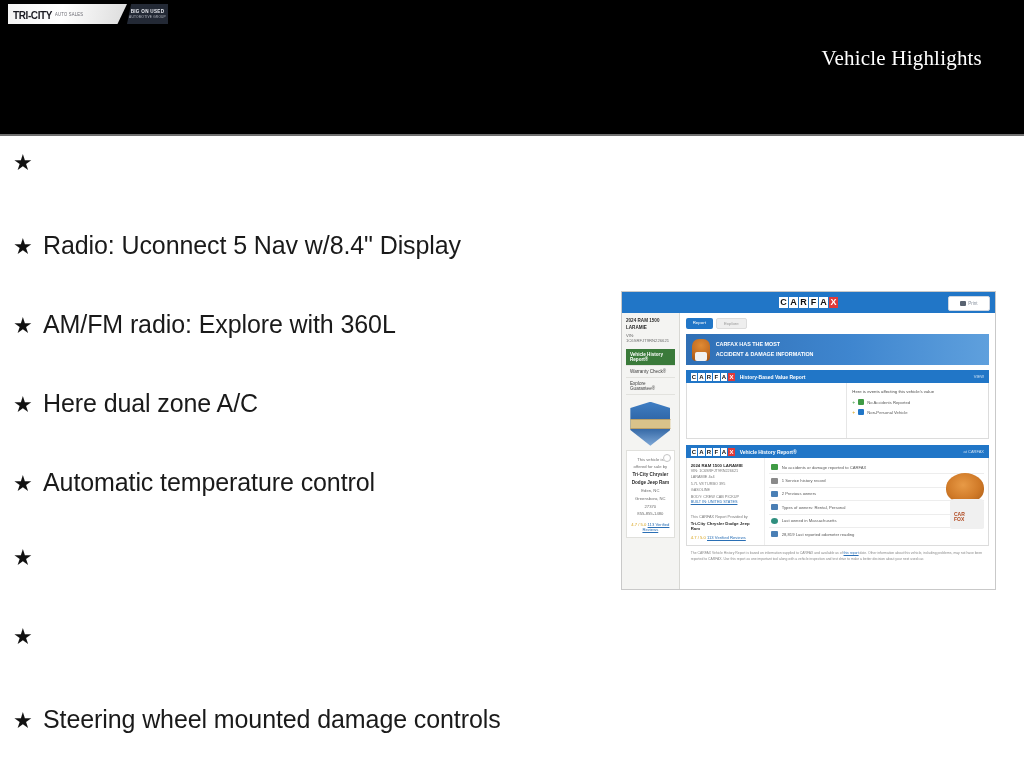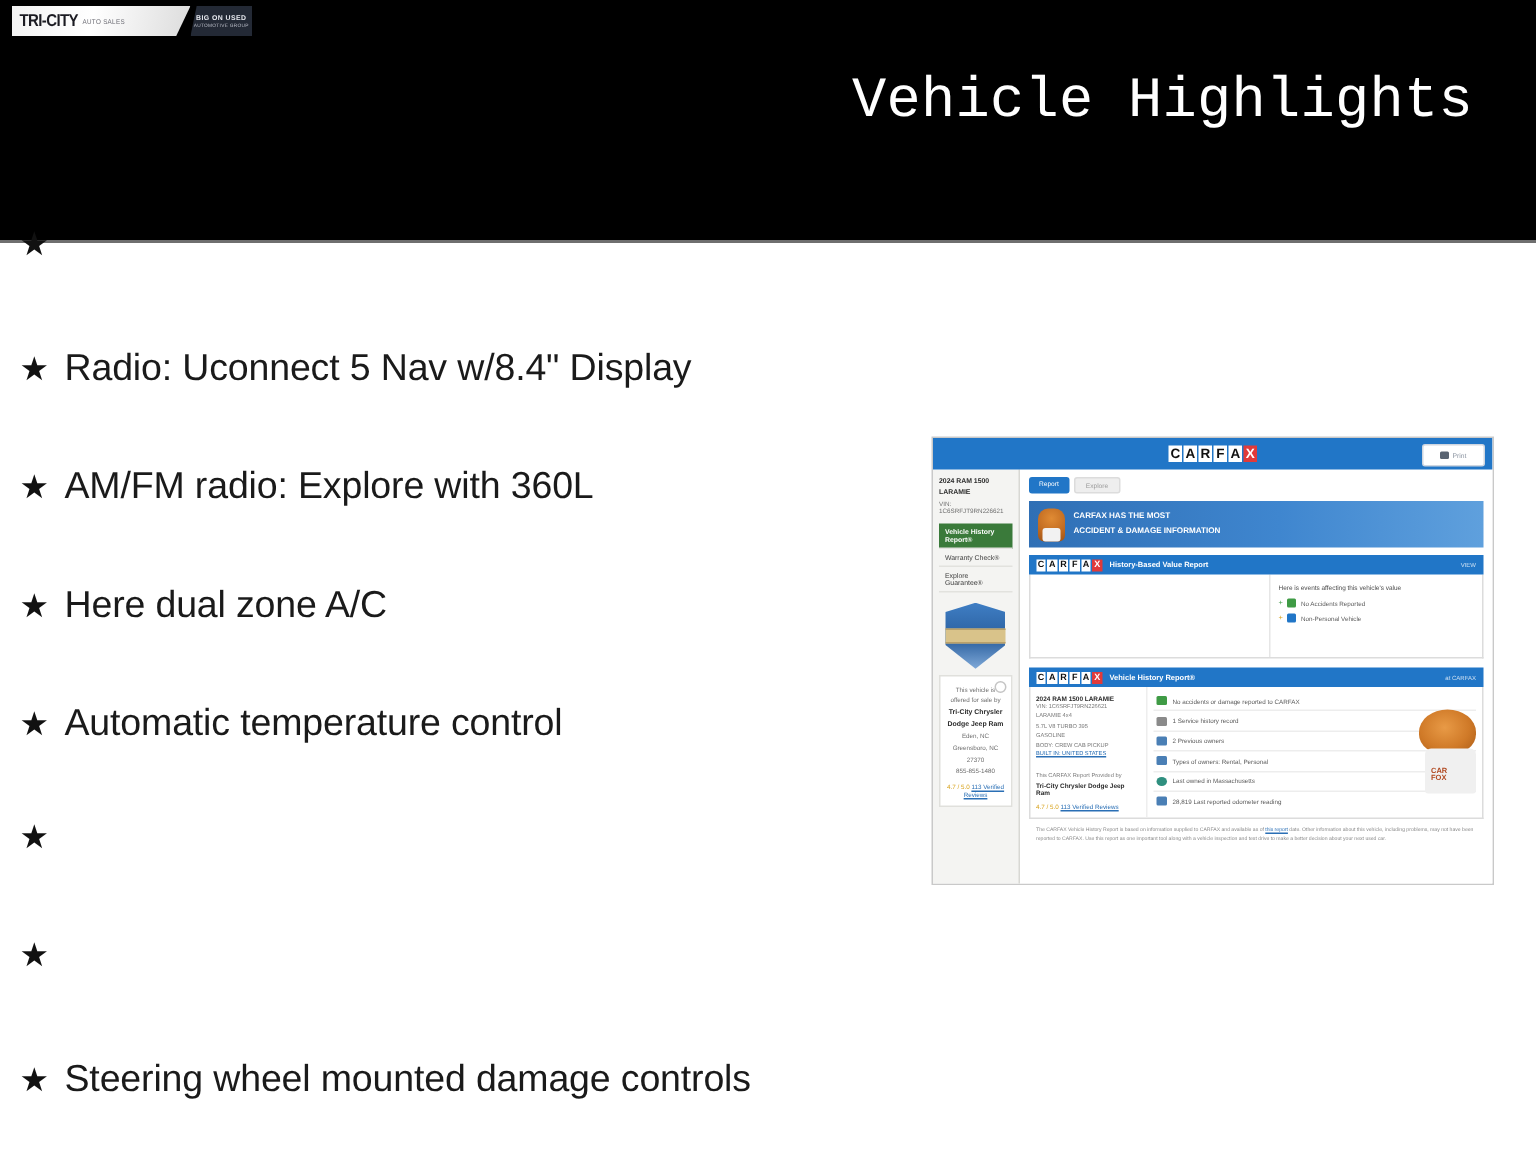--- a/index.html
+++ b/index.html
@@ -16,21 +16,21 @@
     width: 1024px;
     height: 768px;
     background: #ffffff;
   }
 
   
   .header {
     position: absolute;
     left: 0; top: 0;
     width: 1024px;
-    height: 162px;
+    height: 136px;
     background: #000000;
     border-bottom: 2px solid #6f6f6f;
     box-sizing: border-box;
   }
   .logo-wrap {
     position: absolute;
     left: 8px; top: 4px;
     width: 160px; height: 20px;
     display: flex;
     align-items: stretch;
@@ -87,24 +87,24 @@
     color: #b9bcc6;
     white-space: nowrap;
     margin-top: 1px;
   }
 
   .header-title {
     position: absolute;
     right: 42px;
     top: 46px;
     color: #ffffff;
-    font-size: 38px;
+    font-size: 21px;
     font-weight: normal;
     letter-spacing: 0.2px;
-    font-family: Liberation Mono, monospace;
+    font-family: Liberation Serif, serif;
     white-space: nowrap;
   }
 
   
   .features {
     position: absolute;
     left: 0;
     top: 152px;
     width: 610px;
   }

